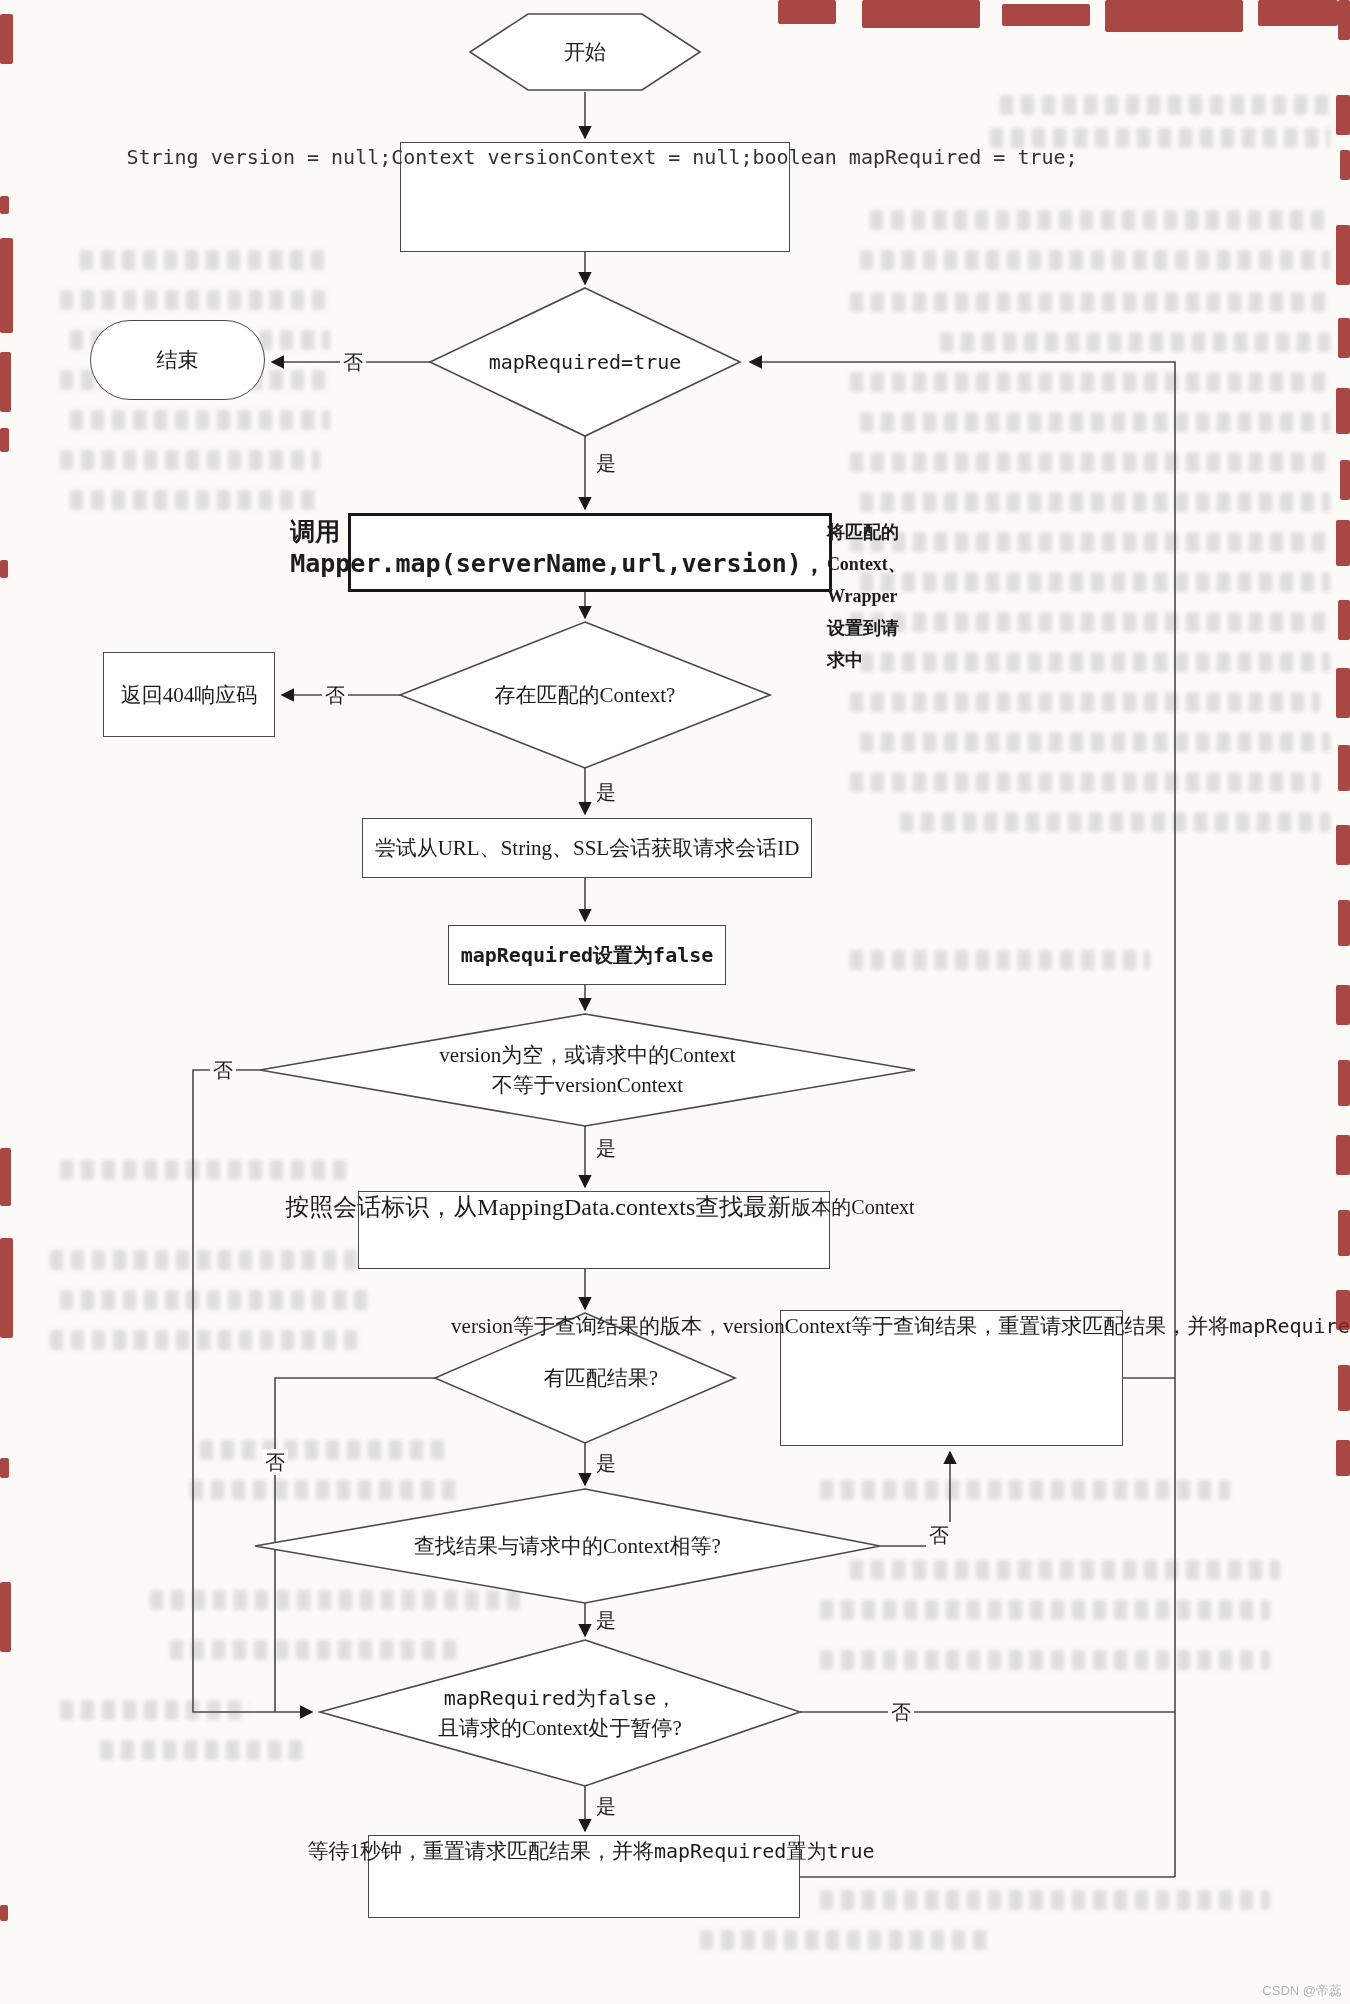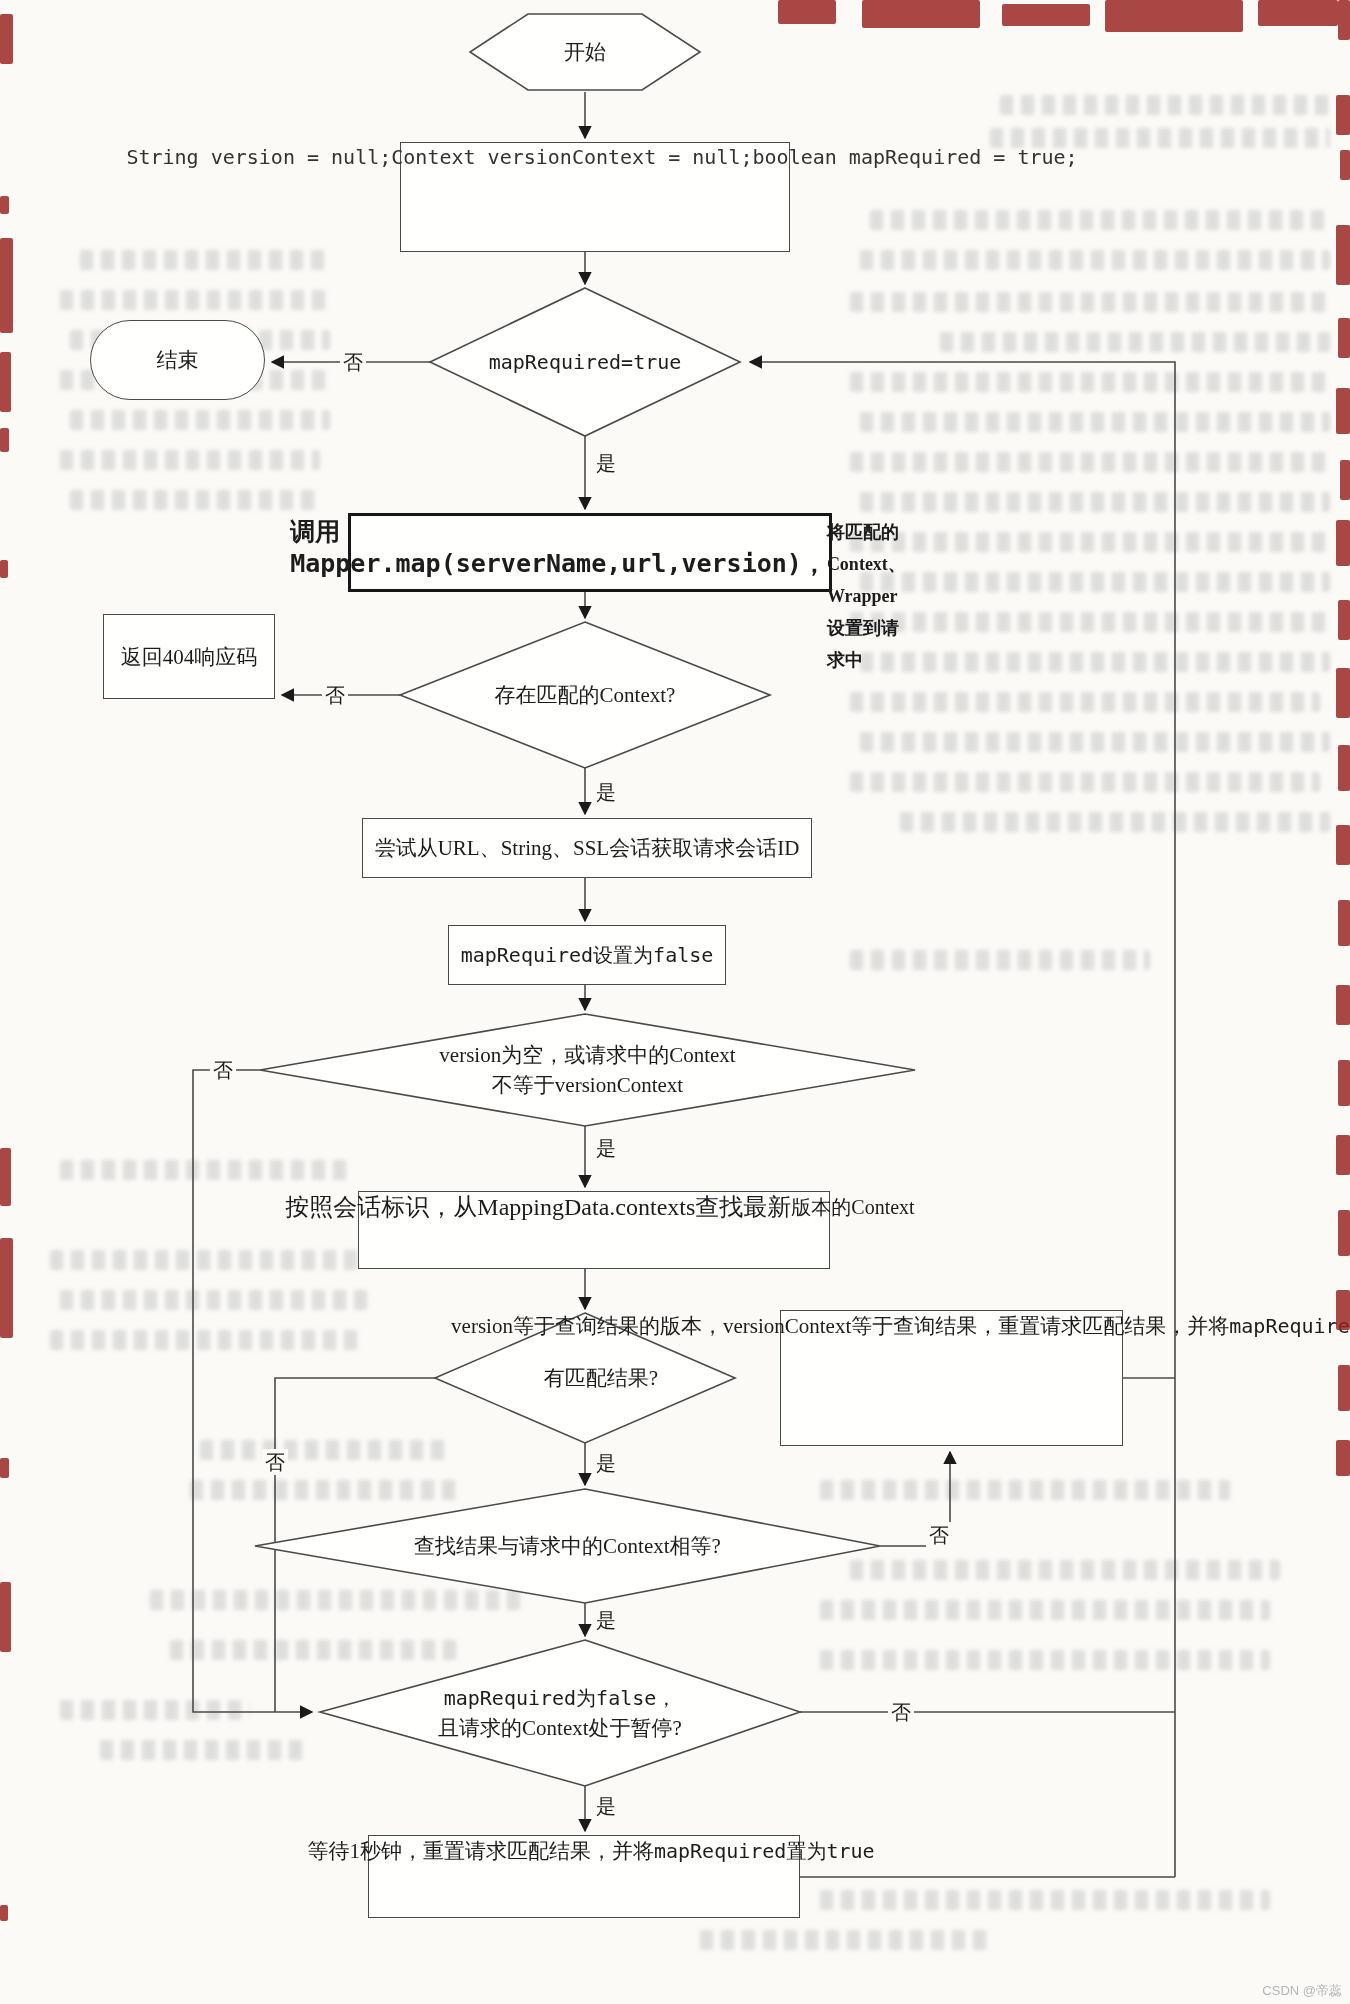--- a/index.html
+++ b/index.html
@@ -93,29 +93,29 @@
 
   <div class="node leftpad boldbox" style="left:348px;top:513px;width:484px;height:79px;padding-left:16px;">
     <span class="boldmono">调用Mapper.map(serverName,url,version)，</span>
     <span class="boldserif">将匹配的Context、Wrapper设置到请求中</span>
   </div>
 
   <div class="dtext" style="left:400px;top:622px;width:370px;height:146px;">
     <span class="line">存在匹配的Context?</span>
   </div>
 
-  <div class="node center" style="left:103px;top:614px;width:172px;height:85px;">
+  <div class="node center" style="left:103px;top:652px;width:172px;height:85px;">
     <span class="line">返回404响应码</span>
   </div>
 
   <div class="node center" style="left:362px;top:818px;width:450px;height:60px;">
     <span class="line">尝试从URL、String、SSL会话获取请求会话ID</span>
   </div>
 
-  <div class="node center" style="left:448px;top:925px;width:278px;height:60px;">
+  <div class="node center" style="left:448px;top:925px;width:278px;height:60px;font-weight:bold;">
     <span class="line codeish">mapRequired设置为false</span>
   </div>
 
   <div class="dtext" style="left:260px;top:1014px;width:655px;height:112px;">
     <span class="line">version为空，或请求中的Context</span>
     <span class="line">不等于versionContext</span>
   </div>
 
   <div class="node leftpad" style="left:358px;top:1191px;width:472px;height:78px;padding-left:12px;">
     <span class="line" style="font-size:24px;">按照会话标识，从MappingData.contexts查找最新</span>

